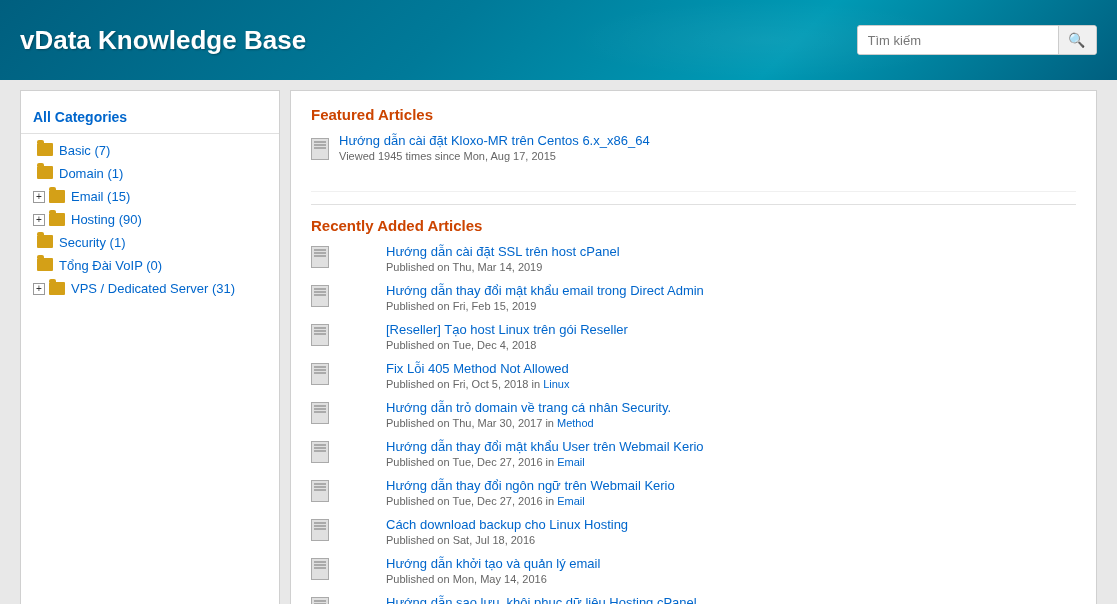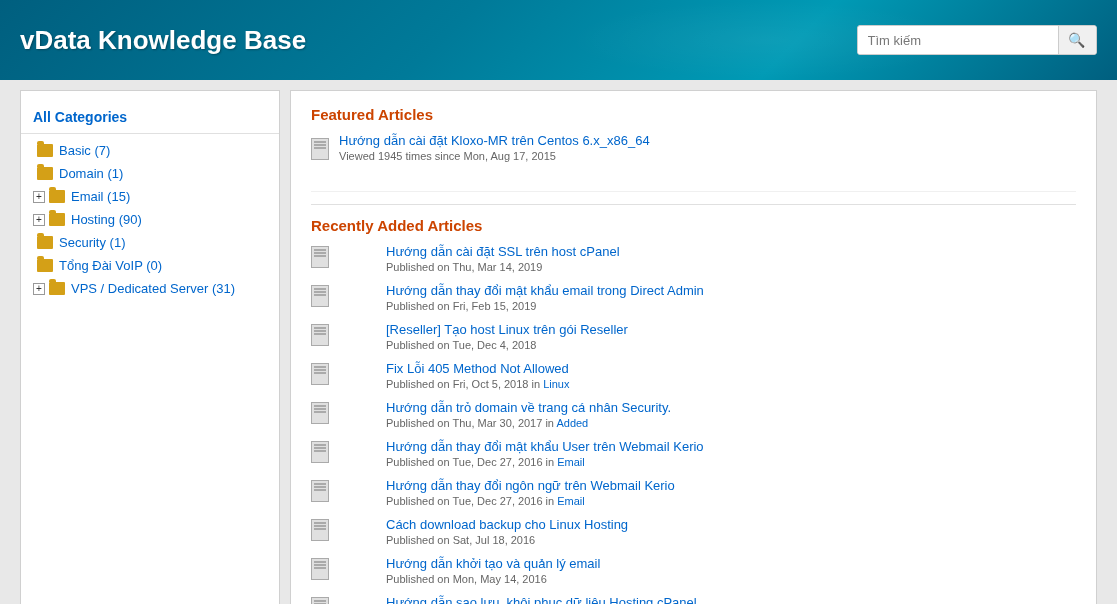--- a/index.html
+++ b/index.html
@@ -76,21 +76,21 @@
     .sidebar-title {
       color: #0066cc;
       font-size: 14px;
       font-weight: bold;
       padding: 8px 12px;
       border-bottom: 1px solid #e0e0e0;
       margin-bottom: 5px;
     }
     .sidebar-item {
       display: flex;
-      align-items: center;
+      align-items: flex-start;
       padding: 4px 12px 4px 16px;
       cursor: pointer;
       color: #0066cc;
       font-size: 13px;
       text-decoration: none;
     }
     .sidebar-item .folder-icon {
       display: inline-block;
       width: 16px;
       height: 13px;
@@ -306,21 +306,21 @@
         <div class="recent-article">
           <div class="article-icon"></div>
           <div><a class="article-link">[Reseller] Tạo host Linux trên gói Reseller</a><div class="article-meta">Published on Tue, Dec 4, 2018</div></div>
         </div>
         <div class="recent-article">
           <div class="article-icon"></div>
           <div><a class="article-link">Fix Lỗi 405 Method Not Allowed</a><div class="article-meta">Published on Fri, Oct 5, 2018 in <a href="#">Linux</a></div></div>
         </div>
         <div class="recent-article">
           <div class="article-icon"></div>
-          <div><a class="article-link">Hướng dẫn trỏ domain về trang cá nhân Security.</a><div class="article-meta">Published on Thu, Mar 30, 2017 in <a href="#">Added</a></div></div>
+          <div><a class="article-link">Hướng dẫn trỏ domain về trang cá nhân Security.</a><div class="article-meta">Published on Thu, Mar 30, 2017 in <a href="#">Method</a></div></div>
         </div>
         <div class="recent-article">
           <div class="article-icon"></div>
           <div><a class="article-link">Hướng dẫn thay đổi mật khẩu User trên Webmail Kerio</a><div class="article-meta">Published on Tue, Dec 27, 2016 in <a href="#">Email</a></div></div>
         </div>
         <div class="recent-article">
           <div class="article-icon"></div>
           <div><a class="article-link">Hướng dẫn thay đổi ngôn ngữ trên Webmail Kerio</a><div class="article-meta">Published on Tue, Dec 27, 2016 in <a href="#">Email</a></div></div>
         </div>
         <div class="recent-article">

